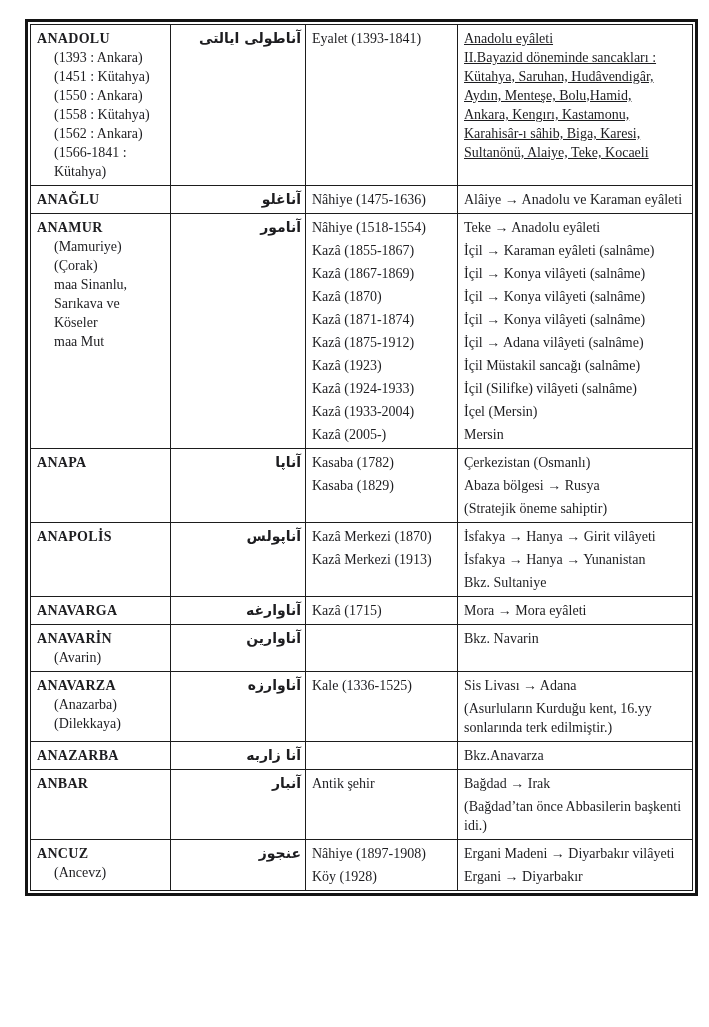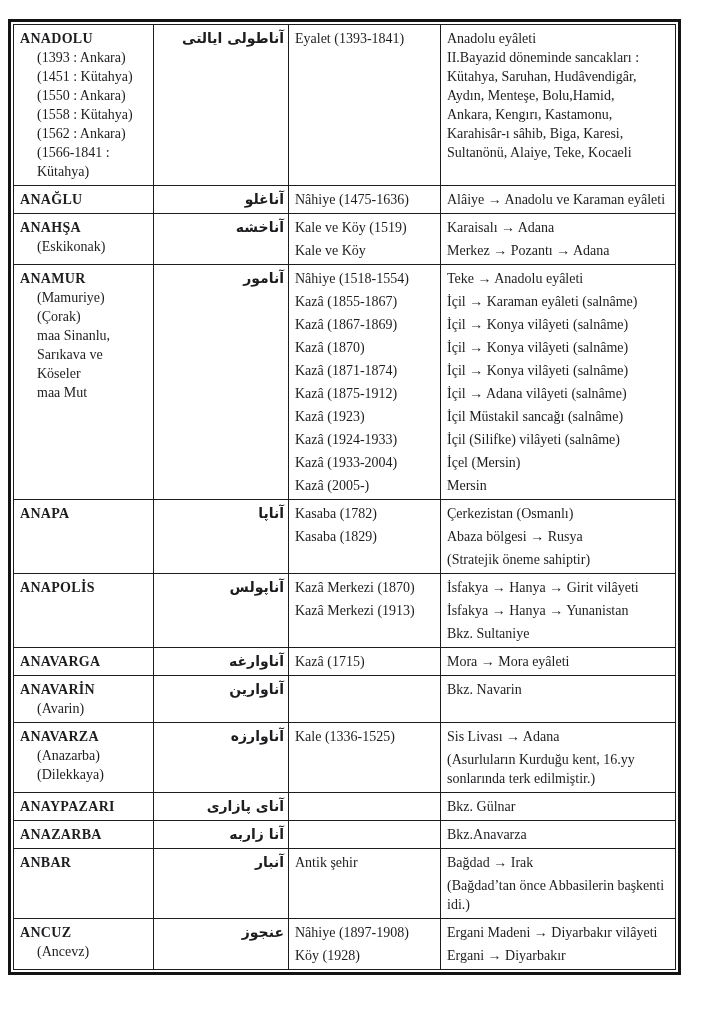--- a/index.html
+++ b/index.html
@@ -14,21 +14,21 @@
     color: #1d1d20;
   }
   .page {
     position: relative;
     width: 709px;
     height: 1027px;
     background: #ffffff;
   }
   .frame {
     position: absolute;
-    left: 8px;
+    left: 25px;
     top: 19px;
     width: 673px;
     box-sizing: border-box;
     border: 3px solid #141414;
     padding: 2px;
     background: #ffffff;
   }
   table.gaz {
     border-collapse: collapse;
     table-layout: fixed;
@@ -59,21 +59,21 @@
   td.c3 { width: 152px; margin-top: 20px; }
   td.c4 { padding-right: 2px; }
   .pname {
     font-weight: bold;
     letter-spacing: 0.3px;
   }
   .alias { font-weight: normal; margin-left: 17px; }
   .alias.ul { text-decoration: underline; }
   .item { margin-bottom: 4px; }
   .item:last-child { margin-bottom: 0; }
-  td.compact .item { margin-bottom: 0; }
+  td.compact .item { margin-bottom: 0; text-decoration: underline; }
 </style>
 </head>
 <body>
 
 <div class="page">
   <div class="frame">
     <table class="gaz">
       <colgroup>
         <col style="width:140px">
           <col style="width:135px">
@@ -116,37 +116,20 @@
             </td>
             <td class="c3">
               <div class="item">Nâhiye (1475-1636)</div>
             </td>
             <td class="c4">
               <div class="item">Alâiye → Anadolu ve Karaman eyâleti</div>
             </td>
           </tr>
           <tr>
             <td class="c1">
-              <div class="pname">ANAHŞA</div>
-              <div class="alias">(Eskikonak)</div>
-            </td>
-            <td class="c2">
-              <div>آناخشه</div>
-            </td>
-            <td class="c3">
-              <div class="item">Kale ve Köy (1519)</div>
-              <div class="item">Kale ve Köy</div>
-            </td>
-            <td class="c4">
-              <div class="item">Karaisalı → Adana</div>
-              <div class="item">Merkez → Pozantı → Adana</div>
-            </td>
-          </tr>
-          <tr>
-            <td class="c1">
               <div class="pname">ANAMUR</div>
               <div class="alias">(Mamuriye)</div>
               <div class="alias">(Çorak)</div>
               <div class="alias">maa Sinanlu,</div>
               <div class="alias">Sarıkava ve Köseler</div>
               <div class="alias">maa Mut</div>
             </td>
             <td class="c2">
               <div>آنامور</div>
             </td>
@@ -248,32 +231,20 @@
             <td class="c3">
               <div class="item">Kale (1336-1525)</div>
             </td>
             <td class="c4">
               <div class="item">Sis Livası → Adana</div>
               <div class="item">(Asurluların Kurduğu kent, 16.yy sonlarında terk edilmiştir.)</div>
             </td>
           </tr>
           <tr>
             <td class="c1">
-              <div class="pname">ANAYPAZARI</div>
-            </td>
-            <td class="c2">
-              <div>آناى پازارى</div>
-            </td>
-            <td class="c3"></td>
-            <td class="c4">
-              <div class="item">Bkz. Gülnar</div>
-            </td>
-          </tr>
-          <tr>
-            <td class="c1">
               <div class="pname">ANAZARBA</div>
             </td>
             <td class="c2">
               <div>آنا زاربه</div>
             </td>
             <td class="c3"></td>
             <td class="c4">
               <div class="item">Bkz.Anavarza</div>
             </td>
           </tr>

